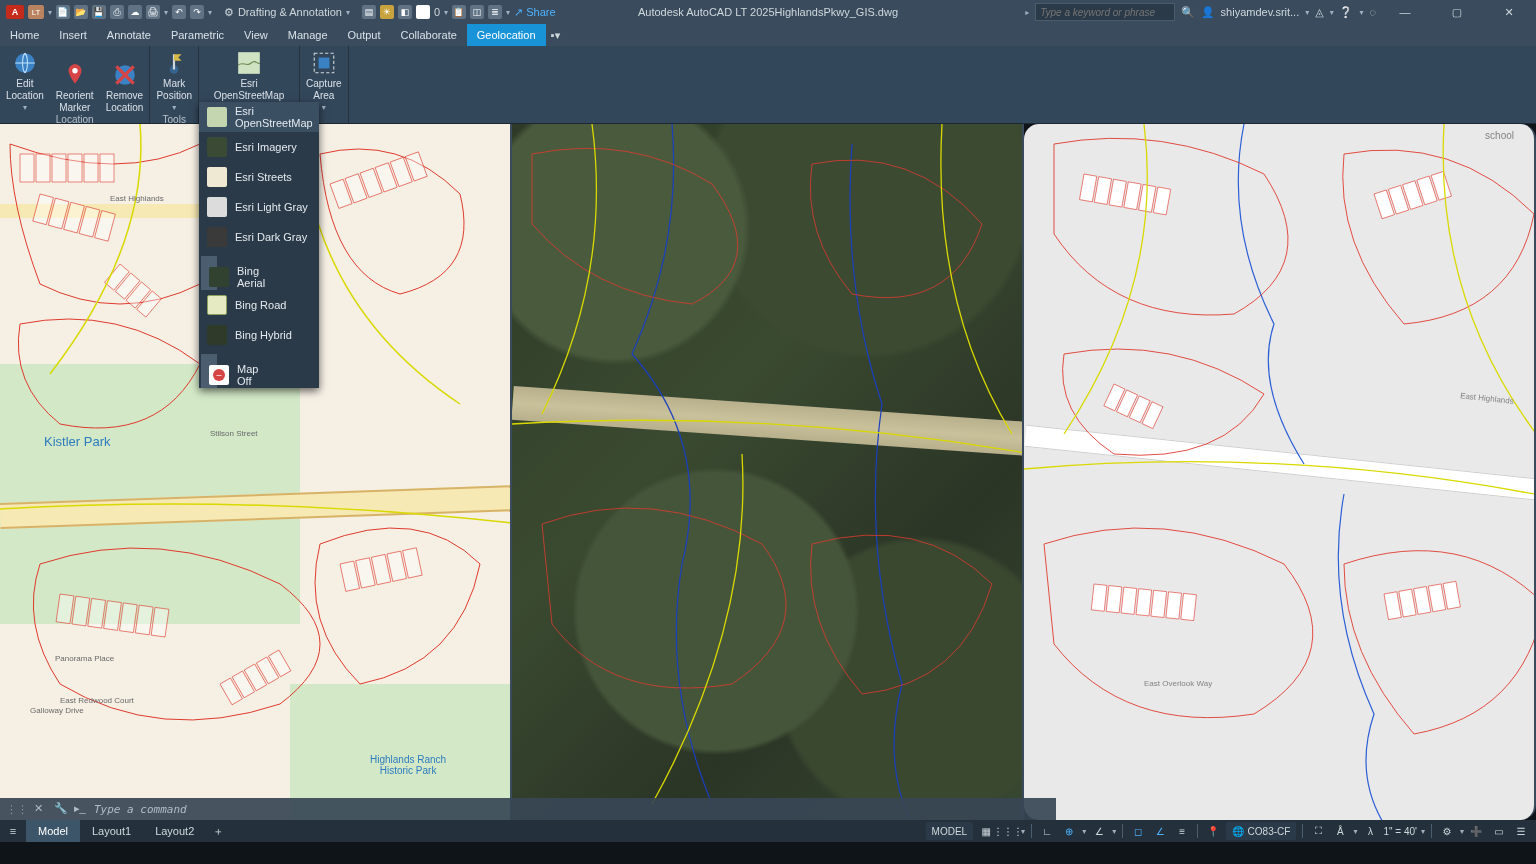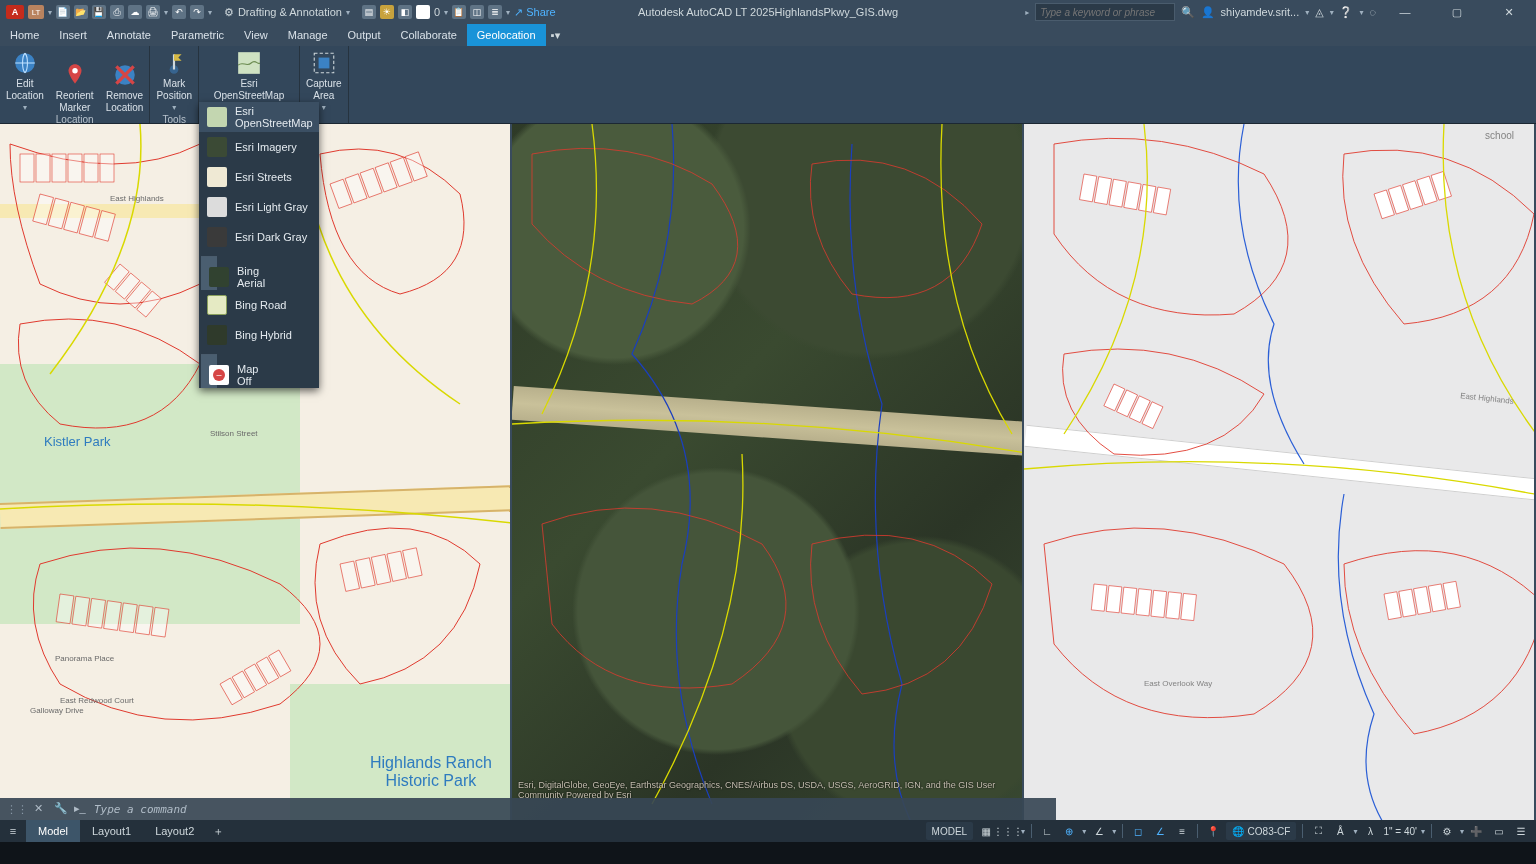--- a/index.html
+++ b/index.html
@@ -24,21 +24,21 @@
   .ribbon .panel-body { flex:1; display:flex; align-items:flex-end;}
   .ribbon .panel-title { height:16px; font-size:10px; color:#b7c2cc; text-align:center;}
   .rbtn { display:flex; flex-direction:column; align-items:center; justify-content:flex-start; padding:4px 6px 0 6px; font-size:10px; color:#d9e1e8; text-align:center; line-height:12px; cursor:pointer;}
   .rbtn .ricon { width:26px; height:26px; margin-bottom:2px; display:flex; align-items:center; justify-content:center;}
   .carets { font-size:8px; color:#9fb0bf; }
   .canvas-area { position:relative; width:100%; height:696px; display:flex; }
   .viewport { flex:1; position:relative; overflow:hidden; border-right:2px solid #394b5d;}
   .viewport:last-child{border-right:none;}
   .vp-osm { background:#f5efe4;}
   .vp-imagery { background:#2b3a28;}
-  .vp-gray { background:#e9e9ea;}
+  .vp-gray { background:#e9e9ea;border-radius:15px;}
   .park-label { position:absolute; color:#2e7bbf; font-size:13px; }
   .fake-road { position:absolute; background:#f7e9b3; }
   .fake-road-g { position:absolute; background:#fff; }
   svg.overlay { position:absolute; inset:0; width:100%; height:100%; }
   .dropdown { position:absolute; top:0; left:0; width:120px; background:#2b3a48; z-index:50; box-shadow:0 3px 8px rgba(0,0,0,0.6);}
   .dd-item { display:flex; align-items:center; gap:8px; height:30px; padding:0 8px; font-size:11px; color:#e4eaef; cursor:pointer;}
   .dd-item.sep { border-top:1px solid #4a5c6d; margin-top:4px; padding-top:6px; height:34px;}
   .dd-item .dd-icon { width:20px; height:20px; border-radius:2px; flex-shrink:0;}
   .dd-item.selected { background:#3b4f63;}
   .cmdline { position:absolute; left:0; bottom:0; right:480px; height:22px; background:rgba(55,70,85,0.92); display:flex; align-items:center; font-size:11px; color:#8a99a7; padding-left:6px; gap:6px;}
@@ -329,21 +329,21 @@
             <rect x="56" width="12" height="24"></rect>
           </g>
       </g>
       <g stroke="#d9d900" stroke-width="1.5" fill="none">
         <path d="M0 385 Q260 370 520 400"></path>
         <path d="M140 0 Q150 120 50 250"></path>
         <path d="M300 0 Q310 180 460 280"></path>
       </g>
     </svg>
     <div class="park-label" style="left:44px; top:310px;">Kistler Park</div>
-    <div class="park-label" style="left:370px; top:630px; font-size:16px; white-space:pre; text-align:center;">Highlands Ranch
+    <div class="park-label" style="left:370px; top:630px; font-size:10px; white-space:pre; text-align:center;">Highlands Ranch
 Historic Park</div>
     <div style="position:absolute;left:30px;top:582px;font-size:8px;color:#6a6a6a;">Galloway Drive</div>
     <div style="position:absolute;left:60px;top:572px;font-size:8px;color:#6a6a6a;">East Redwood Court</div>
     <div style="position:absolute;left:55px;top:530px;font-size:8px;color:#6a6a6a;">Panorama Place</div>
     <div style="position:absolute;left:110px;top:70px;font-size:8px;color:#6a6a6a;">East Highlands</div>
     <div style="position:absolute;left:210px;top:305px;font-size:8px;color:#6a6a6a;">Stilson Street</div>
   </div>
 
   <div class="viewport vp-imagery">
     <div style="position:absolute;inset:0;background:
@@ -364,21 +364,20 @@
         <path d="M30 400 Q140 360 250 420 Q310 500 220 560 Q100 580 40 500 Z"></path>
         <path d="M300 420 Q410 390 480 460 Q450 560 350 570 Q290 500 300 420 Z"></path>
       </g>
       <g stroke="#d9d900" stroke-width="1.3" fill="none">
         <path d="M0 300 Q260 285 520 330"></path>
         <path d="M80 0 Q100 150 30 290"></path>
         <path d="M430 0 Q420 180 500 310"></path>
         <path d="M230 330 Q240 500 140 680"></path>
       </g>
     </svg>
-    <div class="attr" style="left:6px;right:auto;bottom:20px;max-width:500px;">Esri, DigitalGlobe, GeoEye, Earthstar Geographics, CNES/Airbus DS, USDA, USGS, AeroGRID, IGN, and the GIS User Community Powered by Esri</div>
   </div>
 
   <div class="viewport vp-gray">
     <div class="fake-road-g" style="left:0;top:330px;width:560px;height:22px;transform:rotate(6deg);border-top:1px solid #cfcfcf;border-bottom:1px solid #cfcfcf;"></div>
     <svg class="overlay">
       <g stroke="#2b5fd6" stroke-width="1.2" fill="none">
         <path d="M220 0 Q200 100 250 200 Q230 260 280 340"></path>
         <path d="M320 370 Q300 480 350 590 Q330 650 360 700"></path>
       </g>
       <g stroke="#e03a2e" stroke-width="0.9" fill="none">

